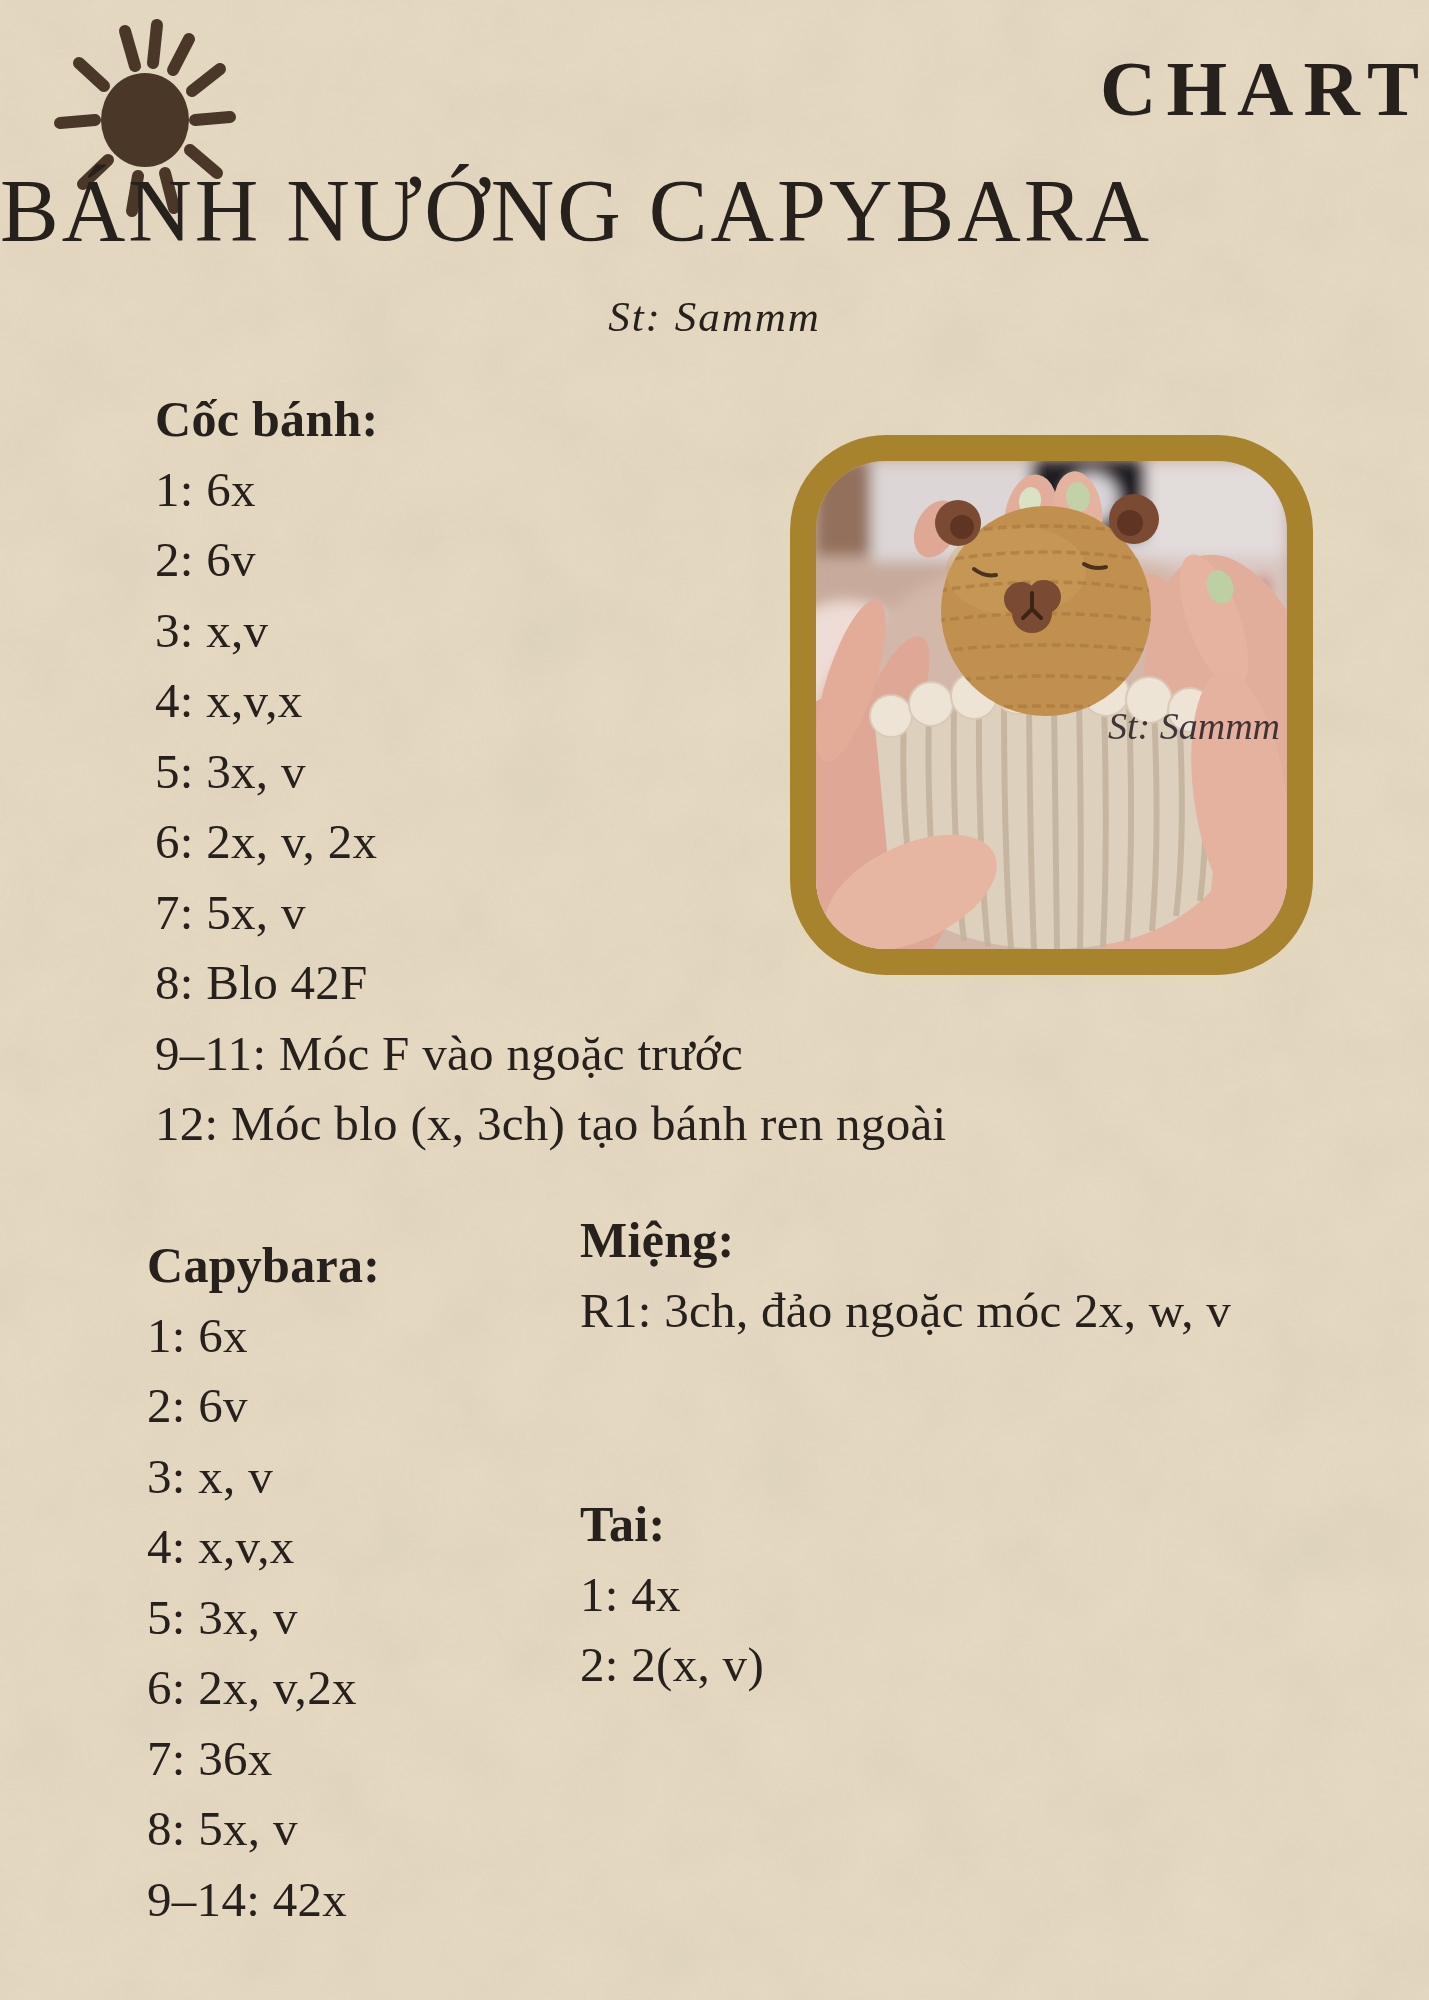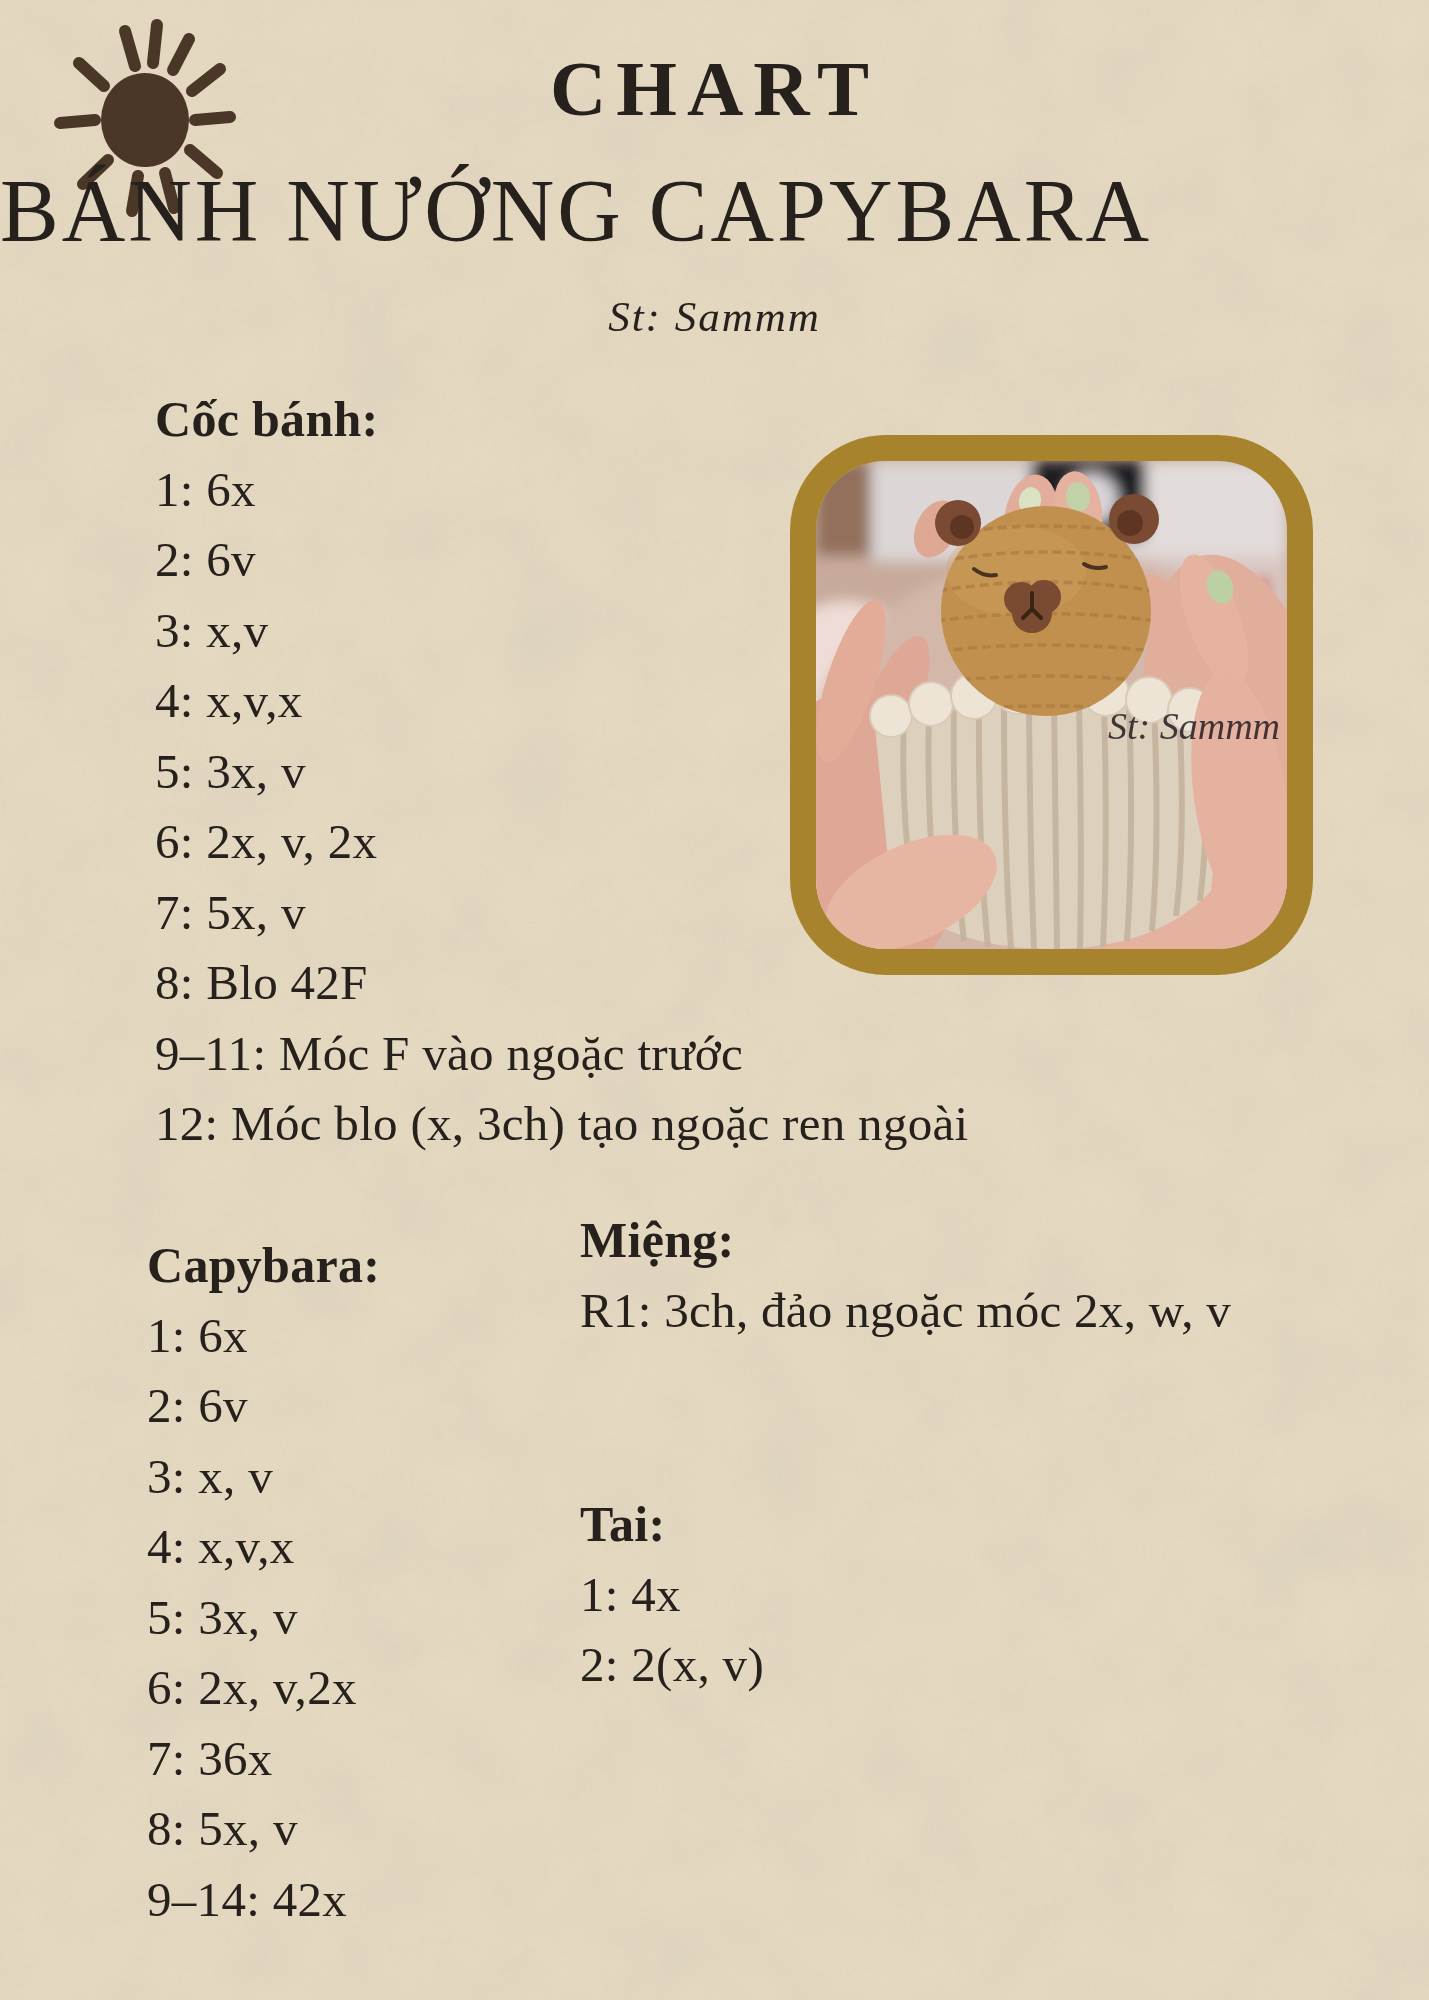--- a/index.html
+++ b/index.html
@@ -2,21 +2,21 @@
 <html><head>
 <meta charset="utf-8">
 <style>
   html,body{margin:0;padding:0;background:#cfc4ad;}
   .page{
     position:relative;width:1429px;height:2000px;margin:0 auto;
     background:#e7dbc4;overflow:hidden;
     font-family:"Liberation Serif","DejaVu Serif",serif;color:#26211c;
   }
   .texture{position:absolute;left:0;top:0;width:1429px;height:2000px;pointer-events:none;}
-  .title1{position:absolute;top:44px;left:0;width:100%;text-align:center;
+  .title1{position:absolute;top:44px;left:0;width:100%;text-align:right;
     font-size:78px;font-weight:bold;letter-spacing:10px;white-space:nowrap;}
   .title2{position:absolute;top:160px;left:0;width:100%;text-align:left;
     font-size:88px;font-weight:normal;letter-spacing:3px;white-space:nowrap;}
   .subtitle{position:absolute;top:292px;left:0;width:100%;text-align:center;
     font-size:43px;font-style:italic;letter-spacing:2px;}
   .sec{position:absolute;font-size:49px;line-height:70.5px;white-space:nowrap;letter-spacing:0.3px;}
   .sec .hd{font-weight:bold;font-size:50px;}
   #sec-cup{left:155px;top:384px;}
   #sec-capy{left:147px;top:1182px;margin-top:48px;}
   #sec-mouth{left:580px;top:1205px;}
@@ -180,21 +180,21 @@
     <div class="hd">Cốc bánh:</div>
     <div>1: 6x</div>
     <div>2: 6v</div>
     <div>3: x,v</div>
     <div>4: x,v,x</div>
     <div>5: 3x, v</div>
     <div>6: 2x, v, 2x</div>
     <div>7: 5x, v</div>
     <div>8: Blo 42F</div>
     <div>9–11: Móc F vào ngoặc trước</div>
-    <div>12: Móc blo (x, 3ch) tạo ngoặc ren ngoài</div>
+    <div>12: Móc blo (x, 3ch) tạo bánh ren ngoài</div>
   </div>
 
   <div class="sec" id="sec-capy">
     <div class="hd">Capybara:</div>
     <div>1: 6x</div>
     <div>2: 6v</div>
     <div>3: x, v</div>
     <div>4: x,v,x</div>
     <div>5: 3x, v</div>
     <div>6: 2x, v,2x</div>

